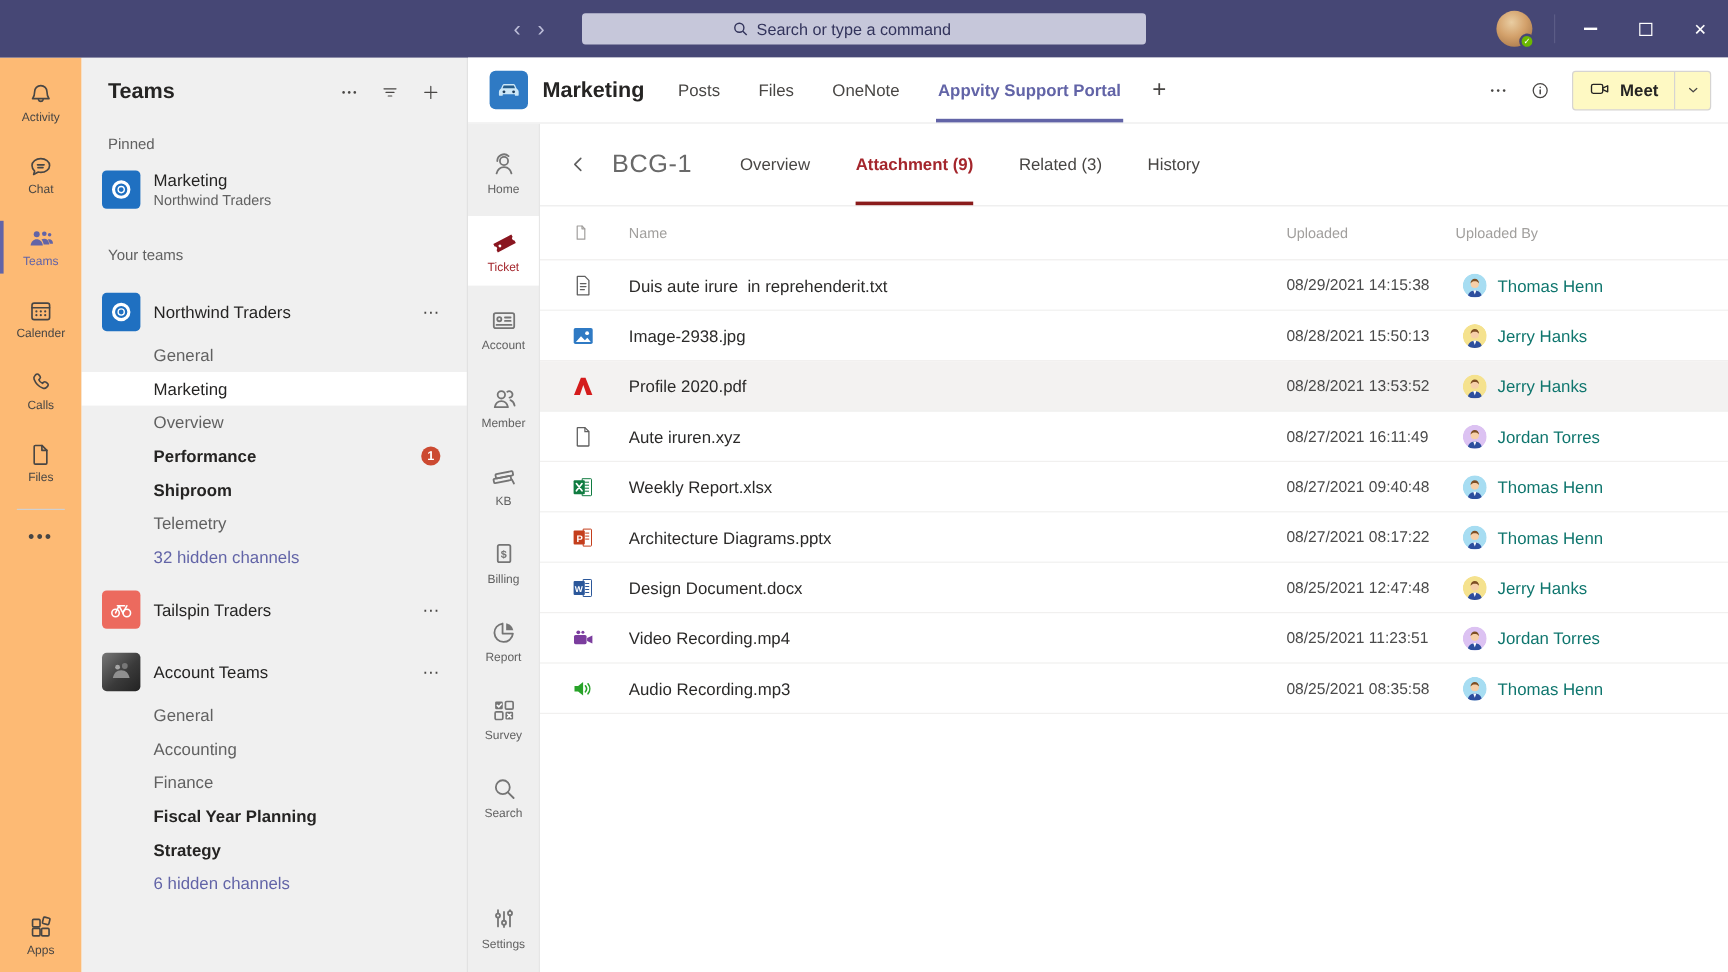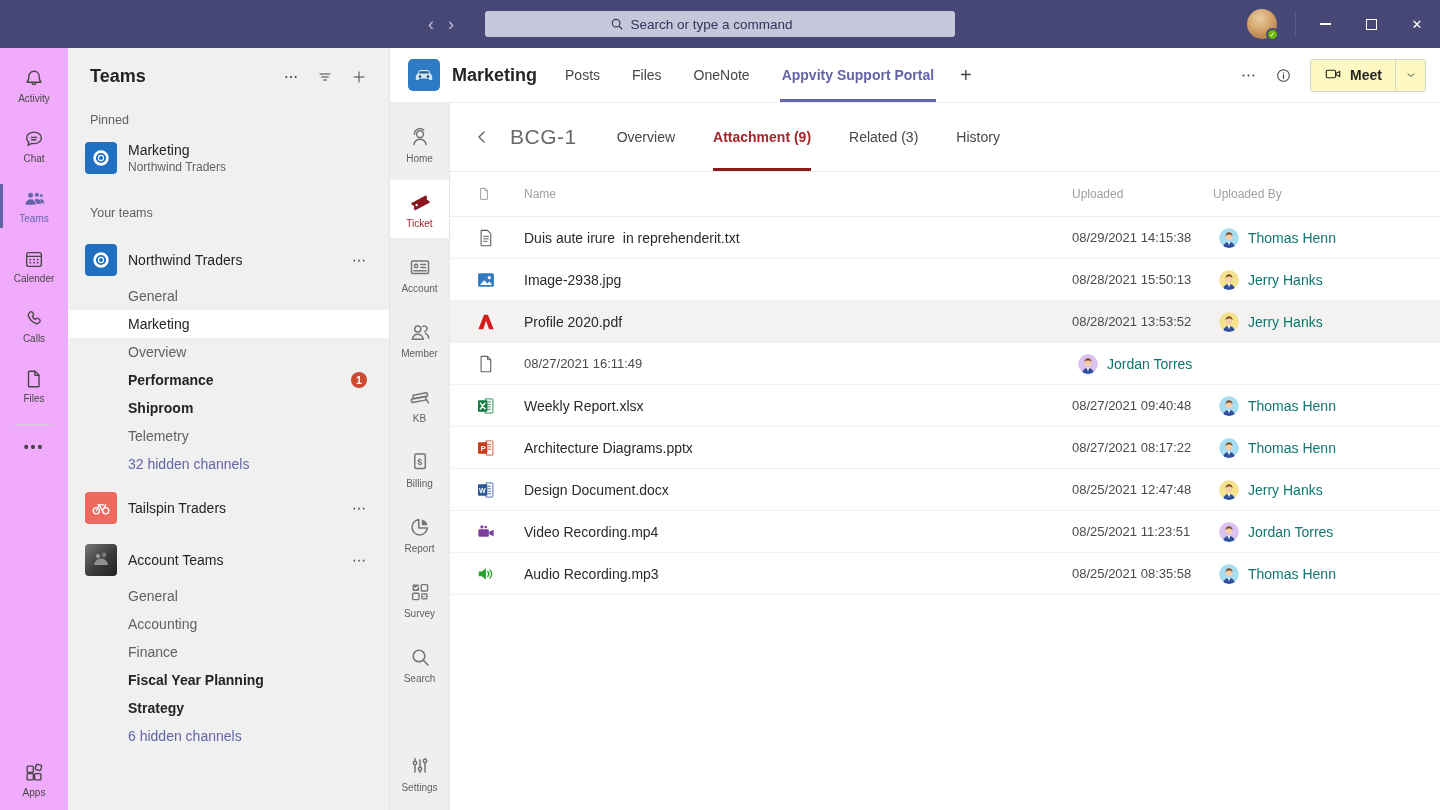--- a/index.html
+++ b/index.html
@@ -19,21 +19,21 @@
   .tb-avatar { width:30px; height:30px; border-radius:50%; background:radial-gradient(circle at 42% 32%, #e9cda2 0%, #d3a16b 45%, #9a6b40 100%); position:relative; margin-right:18px; }
   .tb-avatar .presence { position:absolute; right:-2px; bottom:-2px; width:13px; height:13px; border-radius:50%; background:#6bb700; border:2px solid #464775; color:#fff; font-size:7px; display:flex; align-items:center; justify-content:center; }
   .tb-sep { width:1px; height:24px; background:#5b5c86; margin-right:6px; }
   .winbtn { width:46px; height:48px; display:flex; align-items:center; justify-content:center; color:#fff; font-size:13px; }
   .winbtn .min { display:block; width:11px; height:1.4px; background:#fff; }
   .winbtn .max { display:block; width:11px; height:11px; border:1.4px solid #fff; }
 
   .app-body { flex:1; display:flex; min-height:0; }
 
   
-  .rail { width:68px; background:#f0abfc; display:flex; flex-direction:column; align-items:stretch; padding-top:10px; }
+  .rail { width:68px; background:#fdba74; display:flex; flex-direction:column; align-items:stretch; padding-top:10px; }
   .rail-item { position:relative; height:56px; display:flex; flex-direction:column; align-items:center; justify-content:center; gap:3px; color:#484644; cursor:pointer; margin-bottom:4px; }
   .rail-item .icon svg { width:22px; height:22px; display:block; }
   .rail-label { font-size:10px; }
   .rail-item.active { color:#6264a7; }
   .rail-item.active::before { content:""; position:absolute; left:0; top:6px; bottom:6px; width:3px; background:#6264a7; }
   .rail-divider { height:1px; background:#d0d0d0; margin:6px 14px 10px; }
   .rail-more { height:24px; display:flex; align-items:center; justify-content:center; color:#484644; cursor:pointer; letter-spacing:2px; font-weight:bold; }
   .rail-spacer { flex:1; }
   .rail-apps { margin-bottom:2px; }
 
@@ -597,20 +597,21 @@
                    <span class="by-name">Jerry Hanks</span>
                  </span>
                 </div>
                 <div class="att-row">
                   <span class="file-icon">
                     <svg viewBox="0 0 24 24">
                       <path d="M6.5 2.8h7.2l4 4v14a.4.4 0 0 1-.4.4H6.5a.4.4 0 0 1-.4-.4V3.2a.4.4 0 0 1 .4-.4Z" fill="#fff" stroke="#5f5f5f" stroke-width="1.3"></path>
                       <path d="M13.7 2.8v4h4" fill="none" stroke="#5f5f5f" stroke-width="1.2"></path>
                     </svg>
                   </span>
+                 <span class="cell-name">Aute iruren.xyz</span>
                  <span class="cell-date">08/27/2021 16:11:49</span>
                  <span class="cell-by">
                    <span class="uploader-avatar">
                       <svg viewBox="0 0 24 24">
                         <circle cx="12" cy="12" r="12" fill="#dcc2f2"></circle>
                         <path d="M4.9 22.5c.9-3.6 3.6-5.7 7.1-5.7s6.2 2.1 7.1 5.7l.2 1.5H4.7Z" fill="#2d4f9e"></path>
                         <path d="M10.4 16.6h3.2L12 21Z" fill="#fff"></path>
                         <circle cx="12" cy="10.4" r="4.1" fill="#f6cfa8"></circle>
                         <path d="M7.7 9.8c.2-3 1.9-4.7 4.3-4.7s4.1 1.7 4.3 4.7c-1.1-1.5-2.4-2.1-4.3-2.1s-3.2.6-4.3 2.1Z" fill="#7d4e24"></path>
                       </svg>

